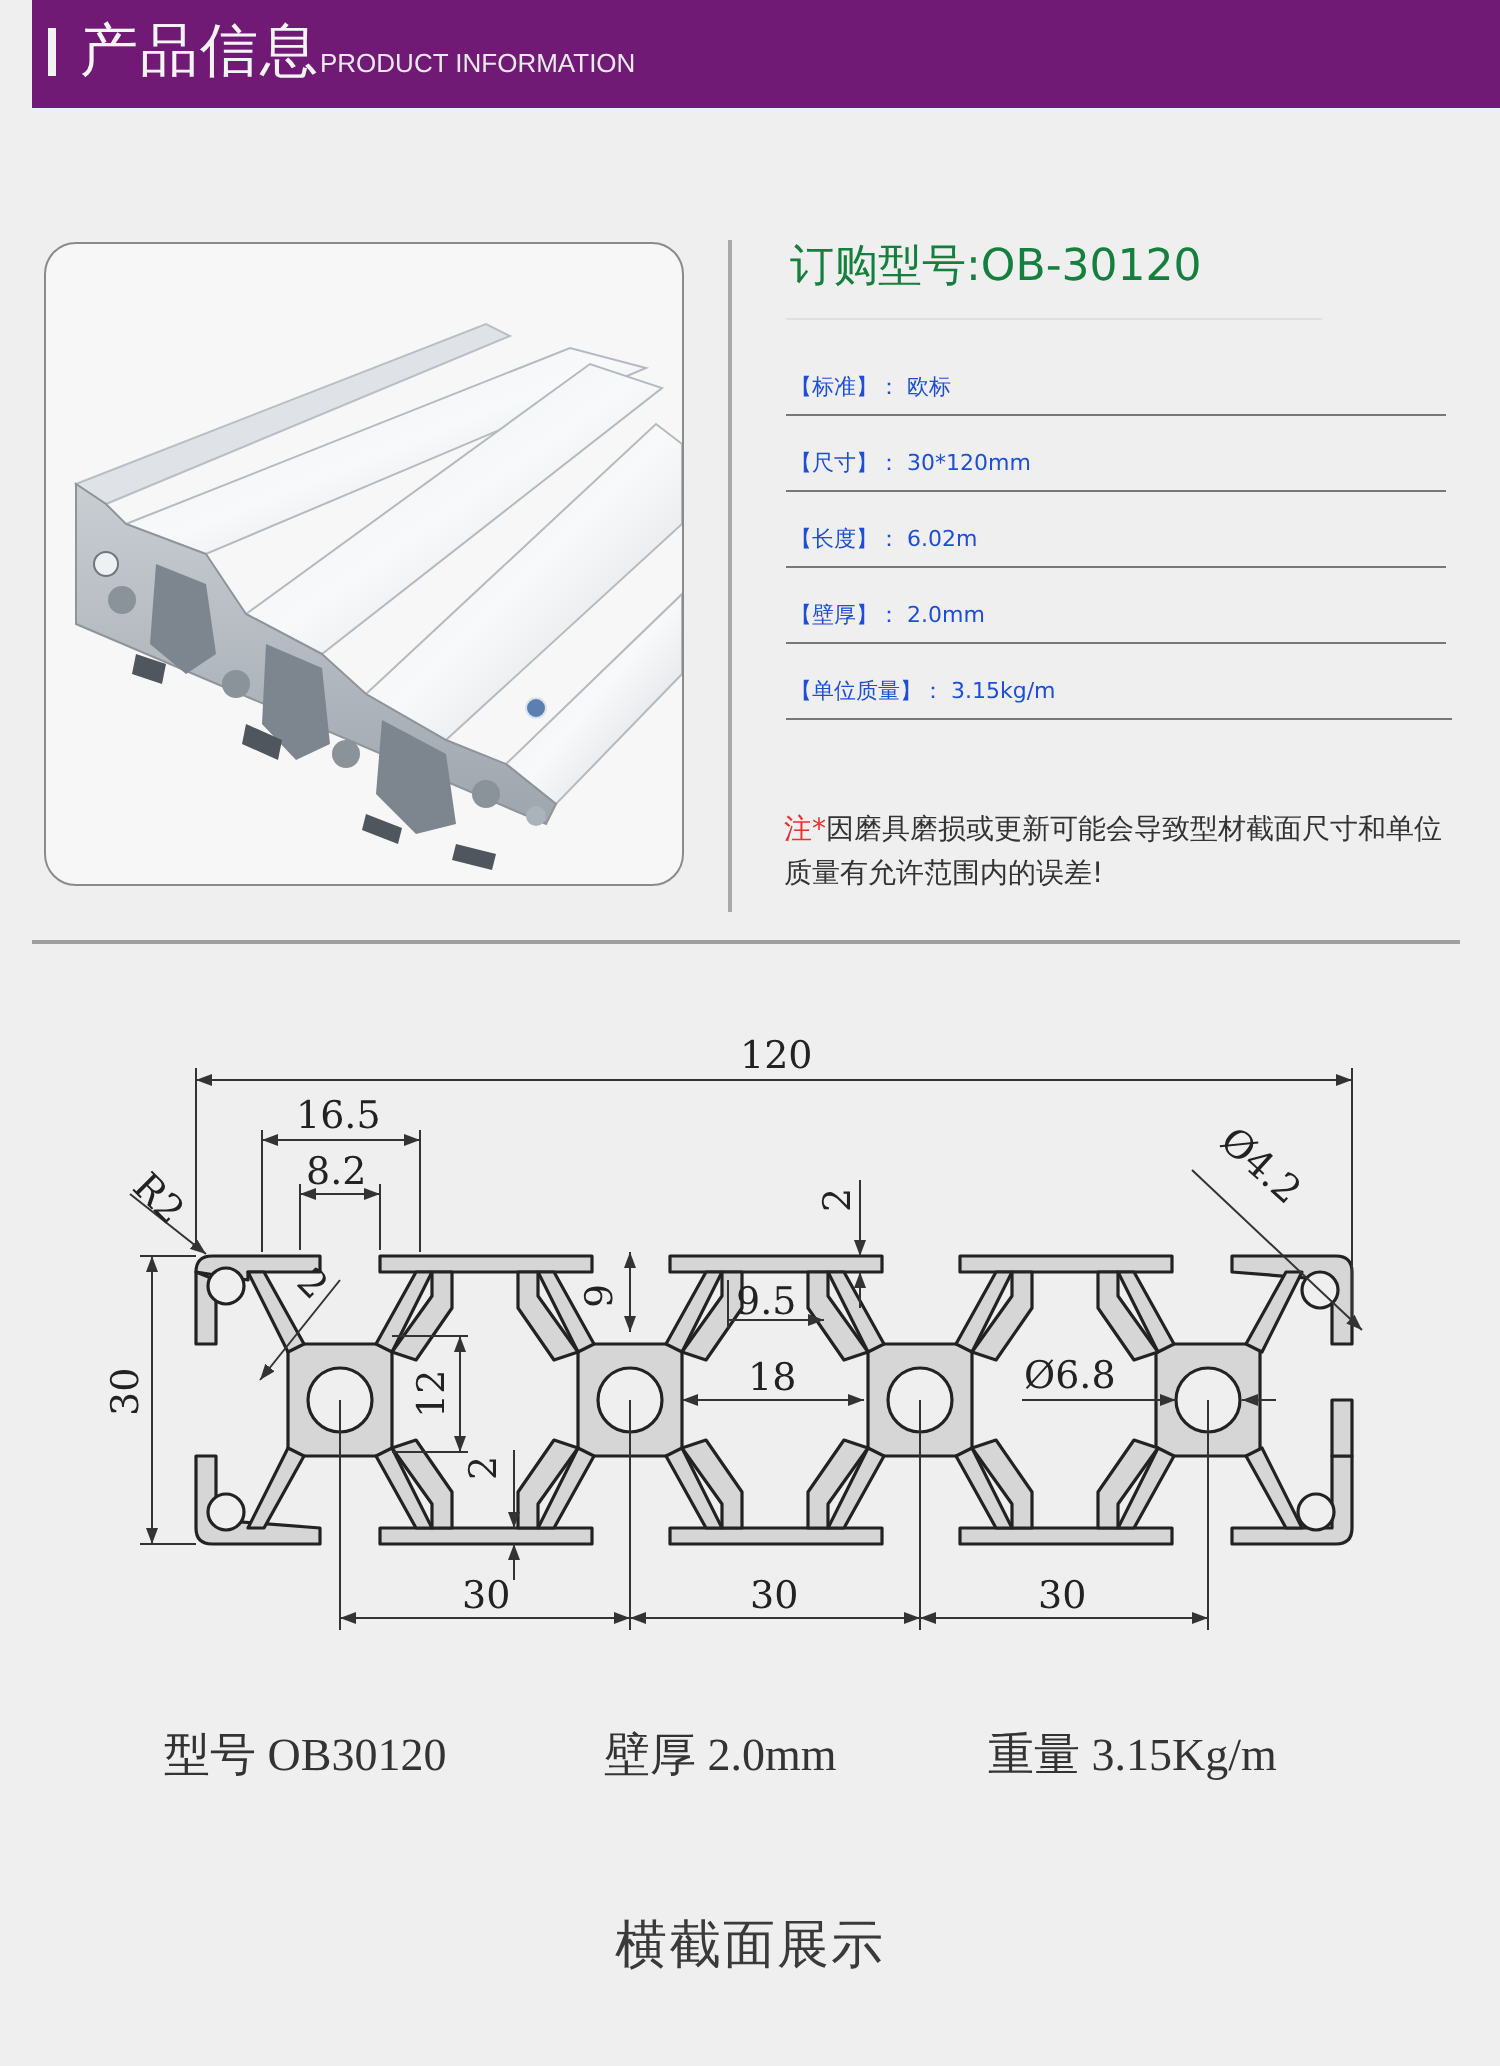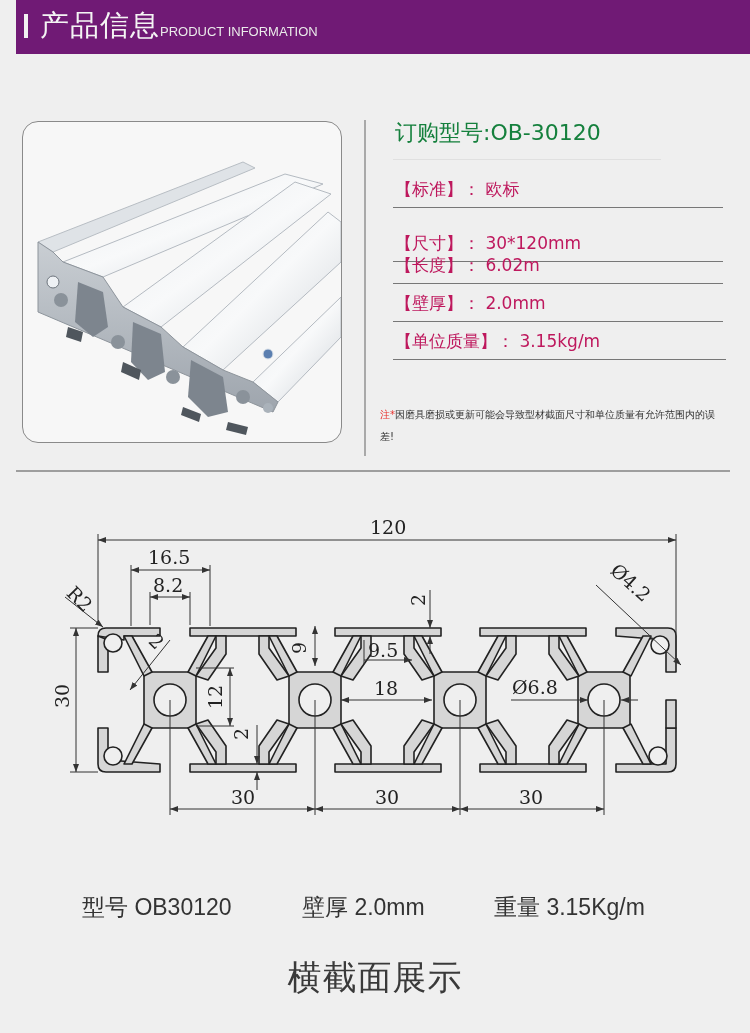--- a/index.html
+++ b/index.html
@@ -8,27 +8,27 @@
   .header { position:absolute; left:16px; top:0; width:750px; height:54px; background:#701a75; }
   .header .bar { position:absolute; left:8px; top:14px; width:4px; height:24px; background:#f2f2f2; }
   .header .title-cn { position:absolute; left:24px; top:6px; font-size:29px; color:#f4f4f4; letter-spacing:1px; }
   .header .title-en { position:absolute; left:144px; top:24px; font-size:13px; color:#eaeaea; font-family:"Liberation Sans", sans-serif;text-align:center; }
   .photo { position:absolute; left:22px; top:121px; width:318px; height:320px; border:1.5px solid #8a8a8a;
            border-radius:16px; background:#f7f7f7; overflow:hidden; }
   .vdivider { position:absolute; left:364px; top:120px; width:1.5px; height:336px; background:#a9a9a9; }
   .order { position:absolute; left:395px; top:118px; font-size:22px; color:#15803d; }
   .order-line { position:absolute; left:393px; top:159px; width:268px; height:1px; background:#e0e0e0; }
   .spec-row { position:absolute; left:393px; width:330px; height:37px; border-bottom:1.5px solid #777; }
-  .spec-row span { position:absolute; left:2px; bottom:6px; font-size:17px; color:#be185d; white-space:nowrap; }
-  .note { position:absolute; left:380px; top:404px; font-size:10px; color:#333; line-height:22px; width:340px; }
+  .spec-row span { position:absolute; left:2px; bottom:6px; font-size:11px; color:#1d4ed8; white-space:nowrap; }
+  .note { position:absolute; left:392px; top:404px; font-size:14px; color:#333; line-height:22px; width:340px; }
   .note .red { color:#e8302c; }
   .hdivider { position:absolute; left:16px; top:470px; width:714px; height:2px; background:#9e9e9e; }
   .drawing { position:absolute; left:0; top:500px; width:624px; height:330px; }
-  .bottom-specs { position:absolute; top:892px; font-size:23px; color:#333; font-family:Liberation Sans, sans-serif; white-space:nowrap; }
-  .caption { position:absolute; left:0; width:750px; top:955px; text-align:center; font-size:34px; color:#3a3a3a; letter-spacing:1px; }
+  .bottom-specs { position:absolute; top:862px; font-size:23px; color:#333; font-family:Liberation Serif, serif; white-space:nowrap; }
+  .caption { position:absolute; left:0; width:750px; top:955px; text-align:center; font-size:26px; color:#3a3a3a; letter-spacing:1px; }
   .dim { font-family:"DejaVu Serif", "Liberation Serif", serif; font-size:19px; fill:#222; }
 </style>
 </head>
 <body>
 
 <div class="header">
   <div class="bar"></div>
   <div class="title-cn">产品信息</div>
   <div class="title-en">PRODUCT INFORMATION</div>
 </div>
@@ -75,21 +75,21 @@
 </div>
 
 <div class="vdivider"></div>
 
 <div class="order">订购型号:OB-30120</div>
 <div class="order-line"></div>
 
 <div class="spec-row" style="top:170px">
   <span>【标准】： 欧标</span>
 </div>
-<div class="spec-row" style="top:224px">
+<div class="spec-row" style="top:208px">
   <span>【尺寸】： 30*120mm</span>
 </div>
 <div class="spec-row" style="top:246px">
   <span>【长度】： 6.02m</span>
 </div>
 <div class="spec-row" style="top:284px">
   <span>【壁厚】： 2.0mm</span>
 </div>
 <div class="spec-row" style="top:322px;width:333px">
   <span>【单位质量】： 3.15kg/m</span>

